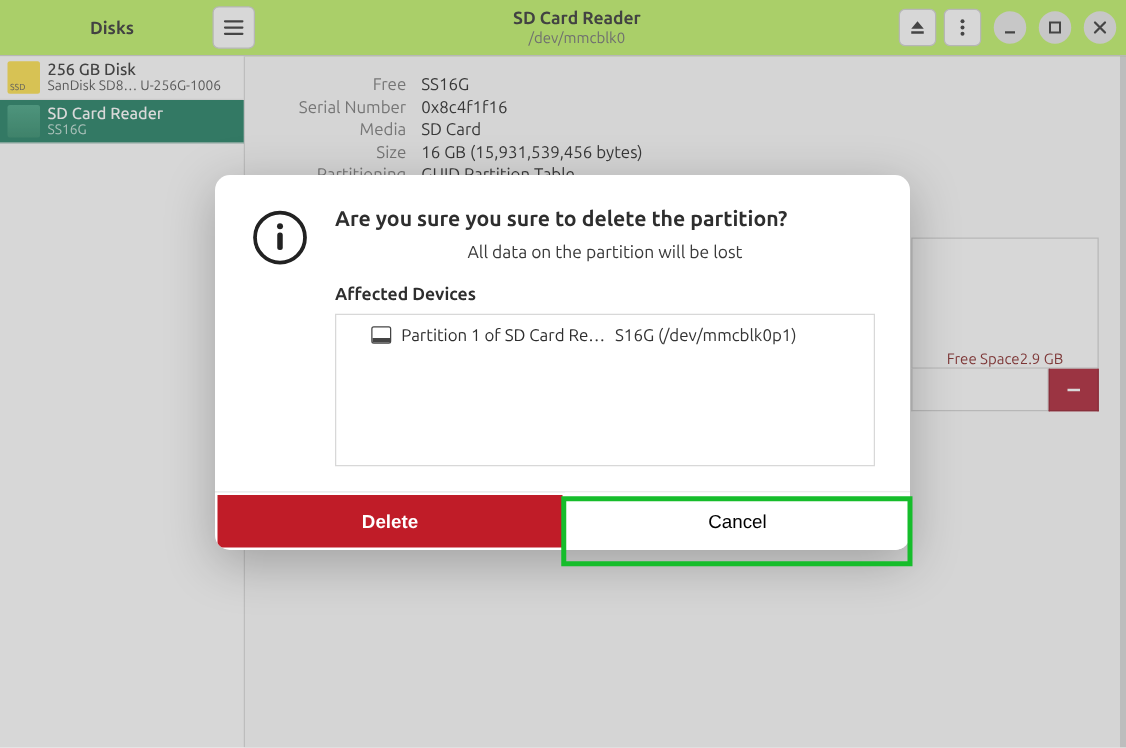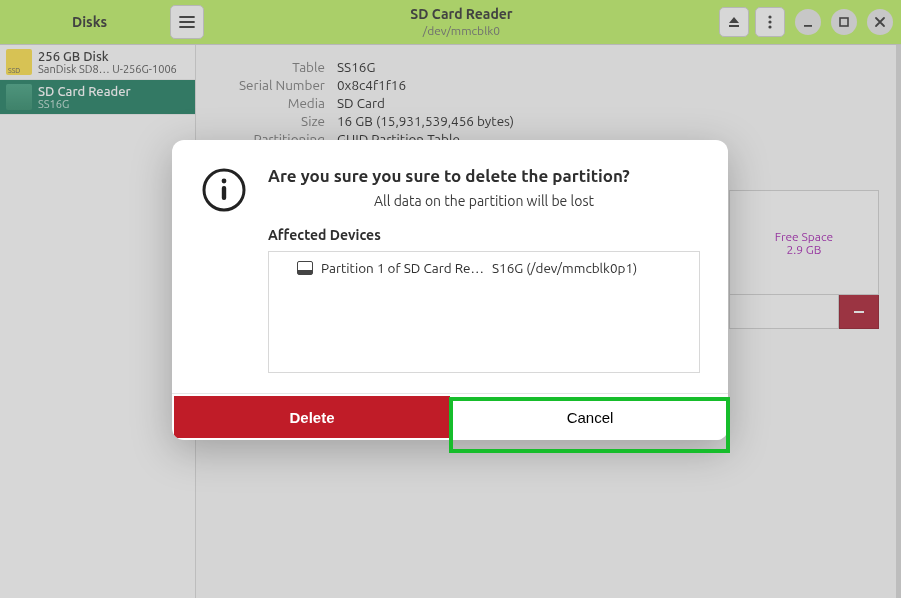--- a/index.html
+++ b/index.html
@@ -137,24 +137,24 @@
 
     .volumes {
       position: absolute;
       right: 22px;
       top: 145px;
       width: 150px;
     }
     .volume-box {
       border: 1px solid #d0d0d0;
       height: 105px;
-      display: flex; flex-direction: column;
-      align-items: center; justify-content: center;
+      display: flex; flex-direction: row;
+      align-items: flex-end; justify-content: center;
       font-size: 12px;
-      color: #a21caf;
+      color: #7f1d1d;
       background: #fdfdfd;
     }
     .volume-actions {
       display: flex;
       height: 34px;
     }
     .vol-btn {
       flex: 1;
       border: 1px solid #d0d0d0;
       border-top: none;
@@ -331,21 +331,21 @@
       <div class="device-icon sd"></div>
       <div class="device-text">
         <div class="dtitle">SD Card Reader</div>
         <div class="dsub">SS16G</div>
       </div>
     </div>
   </div>
 
   <div class="content">
     <div class="info-grid">
-      <div class="info-label">Table</div>
+      <div class="info-label">Free</div>
       <div class="info-value">SS16G</div>
       <div class="info-label">Serial Number</div>
       <div class="info-value">0x8c4f1f16</div>
       <div class="info-label">Media</div>
       <div class="info-value">SD Card</div>
       <div class="info-label">Size</div>
       <div class="info-value">16 GB (15,931,539,456 bytes)</div>
       <div class="info-label">Partitioning</div>
       <div class="info-value">GUID Partition Table</div>
     </div>

